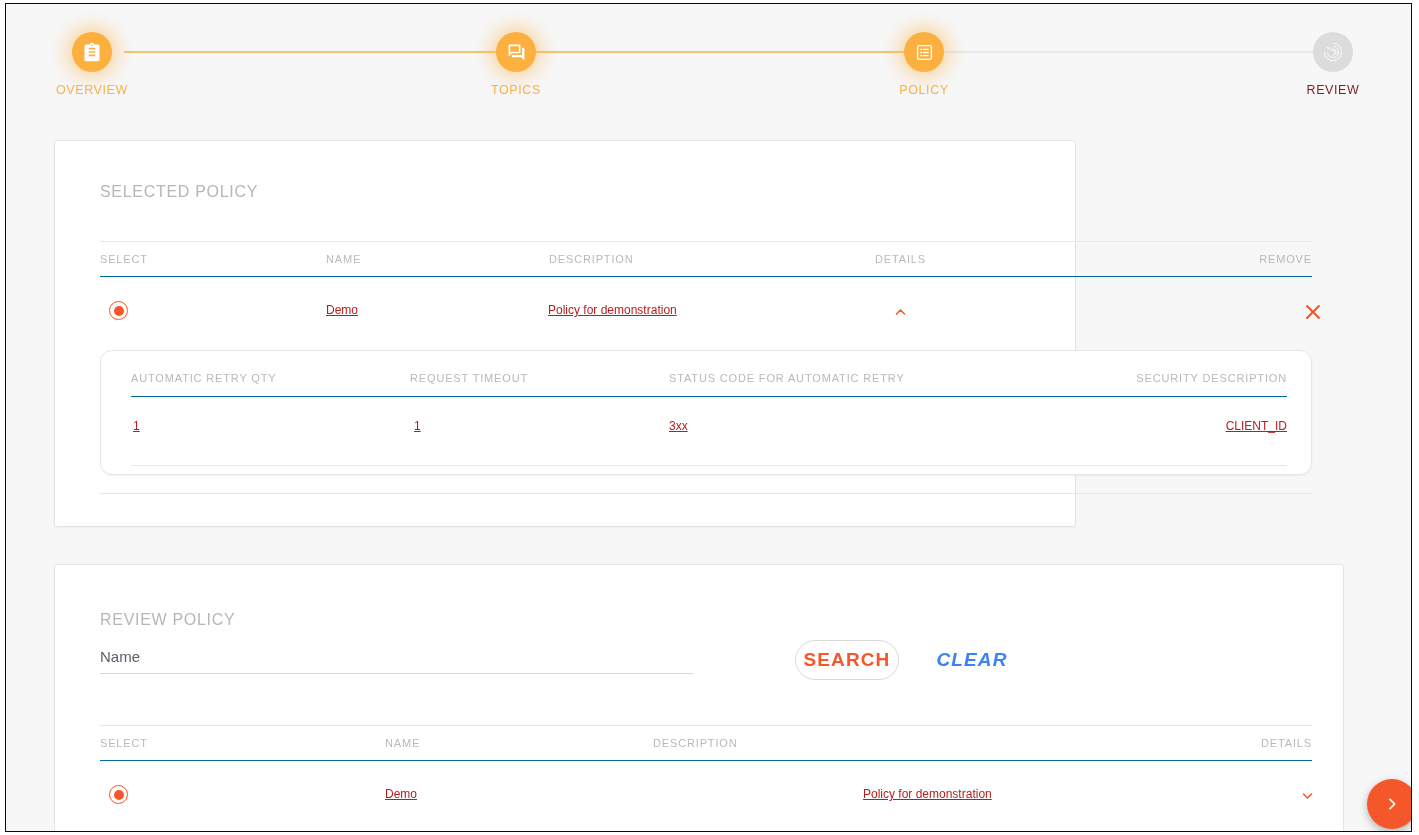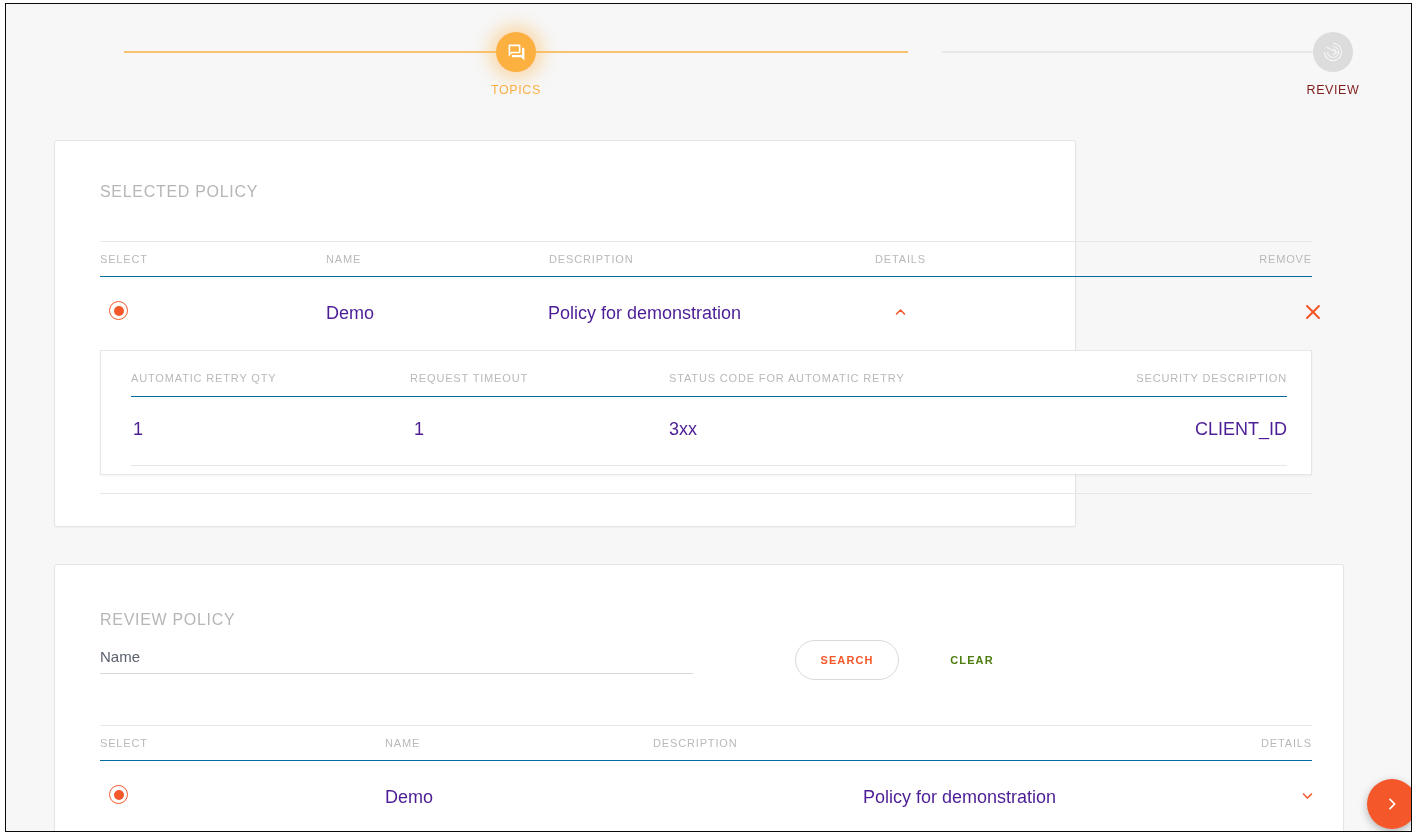--- a/index.html
+++ b/index.html
@@ -107,23 +107,24 @@
     letter-spacing: 0.85px;
     white-space: nowrap;
   }
   .tbl-row {
     position: relative;
     height: 72px;
   }
   .td {
     position: absolute;
     top: 26px;
-    font-size: 18px;
-    color: #4c1d95;
+    font-size: 12px;
+    color: #b91c1c;
     white-space: nowrap;
+    text-decoration: underline;
   }
 
   
   .radio {
     position: absolute;
     width: 19px; height: 19px;
     border-radius: 50%;
     border: 1.6px solid #f4582a;
     display: flex; align-items: center; justify-content: center;
     cursor: pointer;
@@ -145,21 +146,21 @@
     position: absolute;
     cursor: pointer;
     line-height: 0;
   }
 
   
   .detail-panel {
     position: absolute;
     background: #ffffff;
     border: 1px solid #e6e6e6;
-    border-radius: 0;
+    border-radius: 12px;
     box-shadow: 0 1px 2px rgba(0,0,0,0.05);
   }
   .hr-soft {
     position: absolute;
     height: 1px;
     background: #e6e6e6;
   }
 
   
   .field {
@@ -178,33 +179,34 @@
   }
   .field input::placeholder { color: #5a616d; opacity: 1; }
 
   .btn {
     position: absolute;
     border: none;
     cursor: pointer;
     font-family: "Liberation Sans", sans-serif;
     letter-spacing: 1.1px;
     font-weight: bold;
-    font-size: 11px;
+    font-size: 19px;
   }
   .btn-outline {
     background: #ffffff;
     border: 1px solid #d9d9d9;
     border-radius: 22px;
     color: #f4582a;
     height: 40px;
   }
   .btn-text {
     background: transparent;
-    color: #4d7c0f;
+    color: #3b82f6;
     height: 40px;
+    font-style: italic;
   }
   .btn-primary {
     background: #f4582a;
     border-radius: 22px;
     color: #ffffff;
     height: 40px;
     box-shadow: 0 2px 4px rgba(0,0,0,0.18);
   }
   .fab-wrap {
     position: absolute;
@@ -223,30 +225,52 @@
 
 <div class="viewport">
  <div class="inner">
 
   <div class="stepper">
 
     <div class="connector active" style="left:118px; width:378px;"></div>
     <div class="connector active" style="left:530px; width:372px;"></div>
     <div class="connector inactive" style="left:936px; width:372px;"></div>
 
+    <div class="step active" style="left:26px;">
+      <div class="step-bubble">
+        <svg width="20" height="20" viewBox="0 0 24 24" fill="#ffffff">
+          <path d="M19 3h-4.18C14.4 1.84 13.3 1 12 1s-2.4.84-2.82 2H5c-1.1 0-2 .9-2 2v16c0 1.1.9 2 2 2h14c1.1 0 2-.9 2-2V5c0-1.1-.9-2-2-2zm-7 0c.55 0 1 .45 1 1s-.45 1-1 1-1-.45-1-1 .45-1 1-1zm4 14H8v-2h8v2zm0-4H8v-2h8v2zm0-4H8V7h8v2z"></path>
+        </svg>
+      </div>
+      <div class="step-label">OVERVIEW</div>
+    </div>
 
     <div class="step active" style="left:450px;text-align:center;">
       <div class="step-bubble">
         <svg width="19" height="19" viewBox="0 0 24 24" fill="#ffffff">
           <path d="M15 4v7H5.17l-.58.59-.59.58V4h11m1-2H3c-.55 0-1 .45-1 1v14l4-4h10c.55 0 1-.45 1-1V3c0-.55-.45-1-1-1zm5 4h-2v9H6v2c0 .55.45 1 1 1h11l4 4V7c0-.55-.45-1-1-1z"></path>
         </svg>
       </div>
       <div class="step-label">TOPICS</div>
     </div>
 
+    <div class="step active" style="left:858px;">
+      <div class="step-bubble">
+        <svg width="19" height="19" viewBox="0 0 24 24" fill="none" stroke="#ffffff" stroke-width="1.7">
+          <rect x="3.3" y="3.3" width="17.4" height="17.4" rx="2.2"></rect>
+          <line x1="7.2" y1="8" x2="8.6" y2="8" stroke-linecap="round"></line>
+          <line x1="10.8" y1="8" x2="16.6" y2="8" stroke-linecap="round"></line>
+          <line x1="7.2" y1="12" x2="8.6" y2="12" stroke-linecap="round"></line>
+          <line x1="10.8" y1="12" x2="16.6" y2="12" stroke-linecap="round"></line>
+          <line x1="7.2" y1="16" x2="8.6" y2="16" stroke-linecap="round"></line>
+          <line x1="10.8" y1="16" x2="16.6" y2="16" stroke-linecap="round"></line>
+        </svg>
+      </div>
+      <div class="step-label">POLICY</div>
+    </div>
 
     <div class="step inactive" style="left:1267px;">
       <div class="step-bubble">
         <svg width="22" height="22" viewBox="0 0 24 24" fill="none" stroke="#f4f4f4" stroke-width="1.3">
           <path d="M12 2.6c5.2 0 9.4 4.2 9.4 9.4 0 5.2-4.2 9.4-9.4 9.4-5.2 0-9.4-4.2-9.4-9.4"></path>
           <path d="M12 6c3.3 0 6 2.7 6 6s-2.7 6-6 6-6-2.7-6-6"></path>
           <path d="M12 9.2c1.55 0 2.8 1.25 2.8 2.8s-1.25 2.8-2.8 2.8"></path>
           <path d="M5 6.5 L19 14"></path>
         </svg>
       </div>

